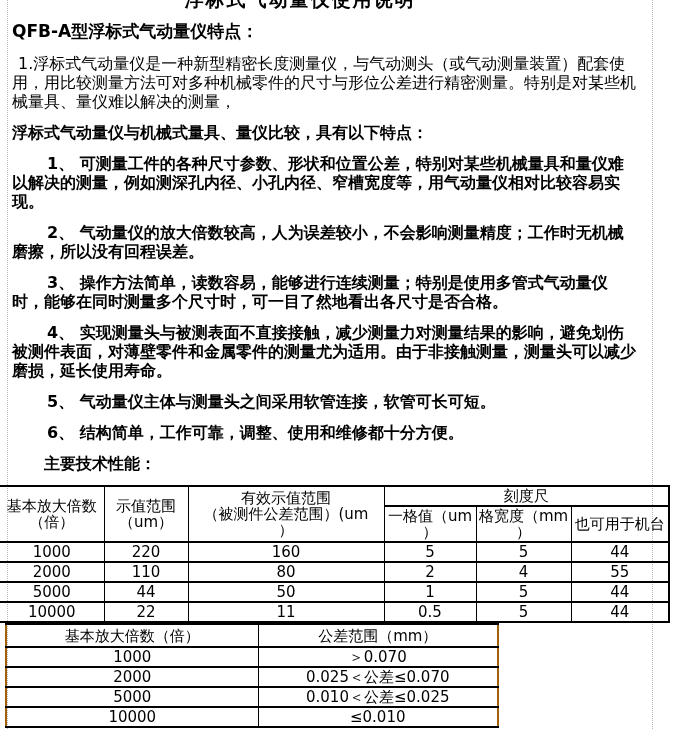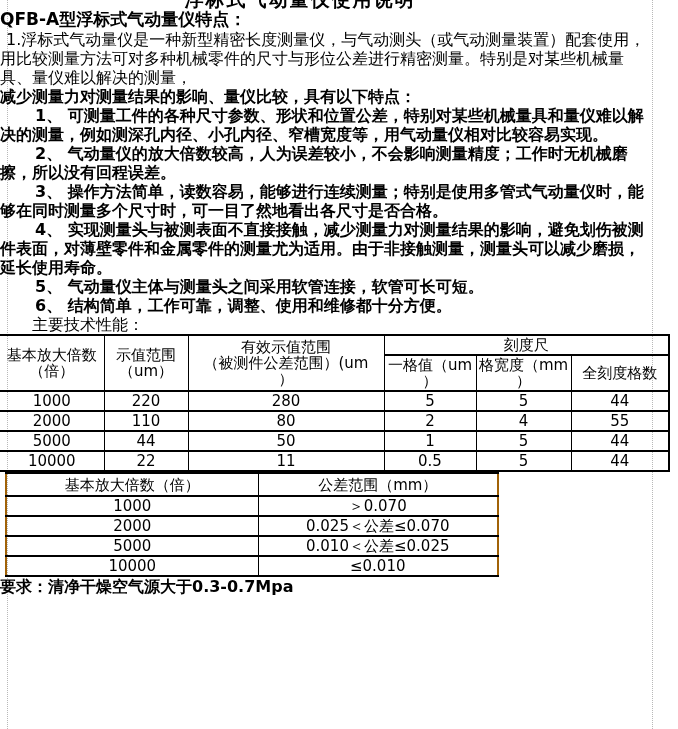--- a/index.html
+++ b/index.html
@@ -26,28 +26,28 @@
   .clipped-title span {
     display:inline-block; transform:translateY(-13px);
     font-weight:bold; font-size:19px; letter-spacing:2px;
   }
 
   .content {
     position:absolute; top:9px; left:0; width:648px; z-index:1;
     font-size:16px; line-height:19px;
     word-break:break-all;
   }
-  .content p { margin:0; }
+  .content p { margin:12px; }
 
   .h1   { font-weight:bold; font-size:17px; line-height:21px; }
   .p-num  { margin-left:28px; text-indent:6px; }
   .p-cont { margin-left:28px; }
   .h2   { font-weight:bold; margin-left:14px; }
   .item { font-weight:bold; text-indent:35px; }
-  .h3   { font-weight:normal; margin-left:28px;padding-left:32px; }
+  .h3   { font-weight:bold; margin-left:28px;padding-left:32px; }
   .note { font-weight:bold; text-indent:35px; }
   .plain-bold { font-weight:bold; }
 
   table {
     border-collapse:collapse;
     table-layout:fixed;
     font-size:15px; line-height:16px;
     text-align:center;
   }
   th, td {
@@ -81,21 +81,21 @@
   <div class="clipped-title">
     <span>浮标式气动量仪使用说明</span>
   </div>
 
   <div class="content">
 
     <p class="h1">QFB-A型浮标式气动量仪特点：</p>
 
     <p class="p-num">1.浮标式气动量仪是一种新型精密长度测量仪，与气动测头（或气动测量装置）配套使用，用比较测量方法可对多种机械零件的尺寸与形位公差进行精密测量。特别是对某些机械量具、量仪难以解决的测量，</p>
 
-    <p class="h2">减少测量力对测量结果的影响、量仪比较，具有以下特点：</p>
+    <p class="h2">浮标式气动量仪与机械式量具、量仪比较，具有以下特点：</p>
 
     <p class="item">1、 可测量工件的各种尺寸参数、形状和位置公差，特别对某些机械量具和量仪难以解决的测量，例如测深孔内径、小孔内径、窄槽宽度等，用气动量仪相对比较容易实现。</p>
     <p class="item">2、 气动量仪的放大倍数较高，人为误差较小，不会影响测量精度；工作时无机械磨擦，所以没有回程误差。</p>
     <p class="item">3、 操作方法简单，读数容易，能够进行连续测量；特别是使用多管式气动量仪时，能够在同时测量多个尺寸时，可一目了然地看出各尺寸是否合格。</p>
     <p class="item">4、 实现测量头与被测表面不直接接触，减少测量力对测量结果的影响，避免划伤被测件表面，对薄壁零件和金属零件的测量尤为适用。由于非接触测量，测量头可以减少磨损，延长使用寿命。</p>
     <p class="item">5、 气动量仪主体与测量头之间采用软管连接，软管可长可短。</p>
     <p class="item">6、 结构简单，工作可靠，调整、使用和维修都十分方便。</p>
 
     <p class="h3">主要技术性能：</p>
 
@@ -117,26 +117,26 @@
         <th rowspan="2">有效示值范围
 （被测件公差范围）(um
 ）</th>
         <th colspan="3">刻度尺</th>
       </tr>
       <tr>
         <th>一格值（um
 ）</th>
         <th>格宽度（mm
 ）</th>
-        <th>全刻度格数</th>
+        <th>也可用于机台</th>
       </tr>
       <tr>
         <td>1000</td>
         <td>220</td>
-        <td>280</td>
+        <td>160</td>
         <td>5</td>
         <td>5</td>
         <td>44</td>
       </tr>
       <tr>
         <td>2000</td>
         <td>110</td>
         <td>80</td>
         <td>2</td>
         <td>4</td>

